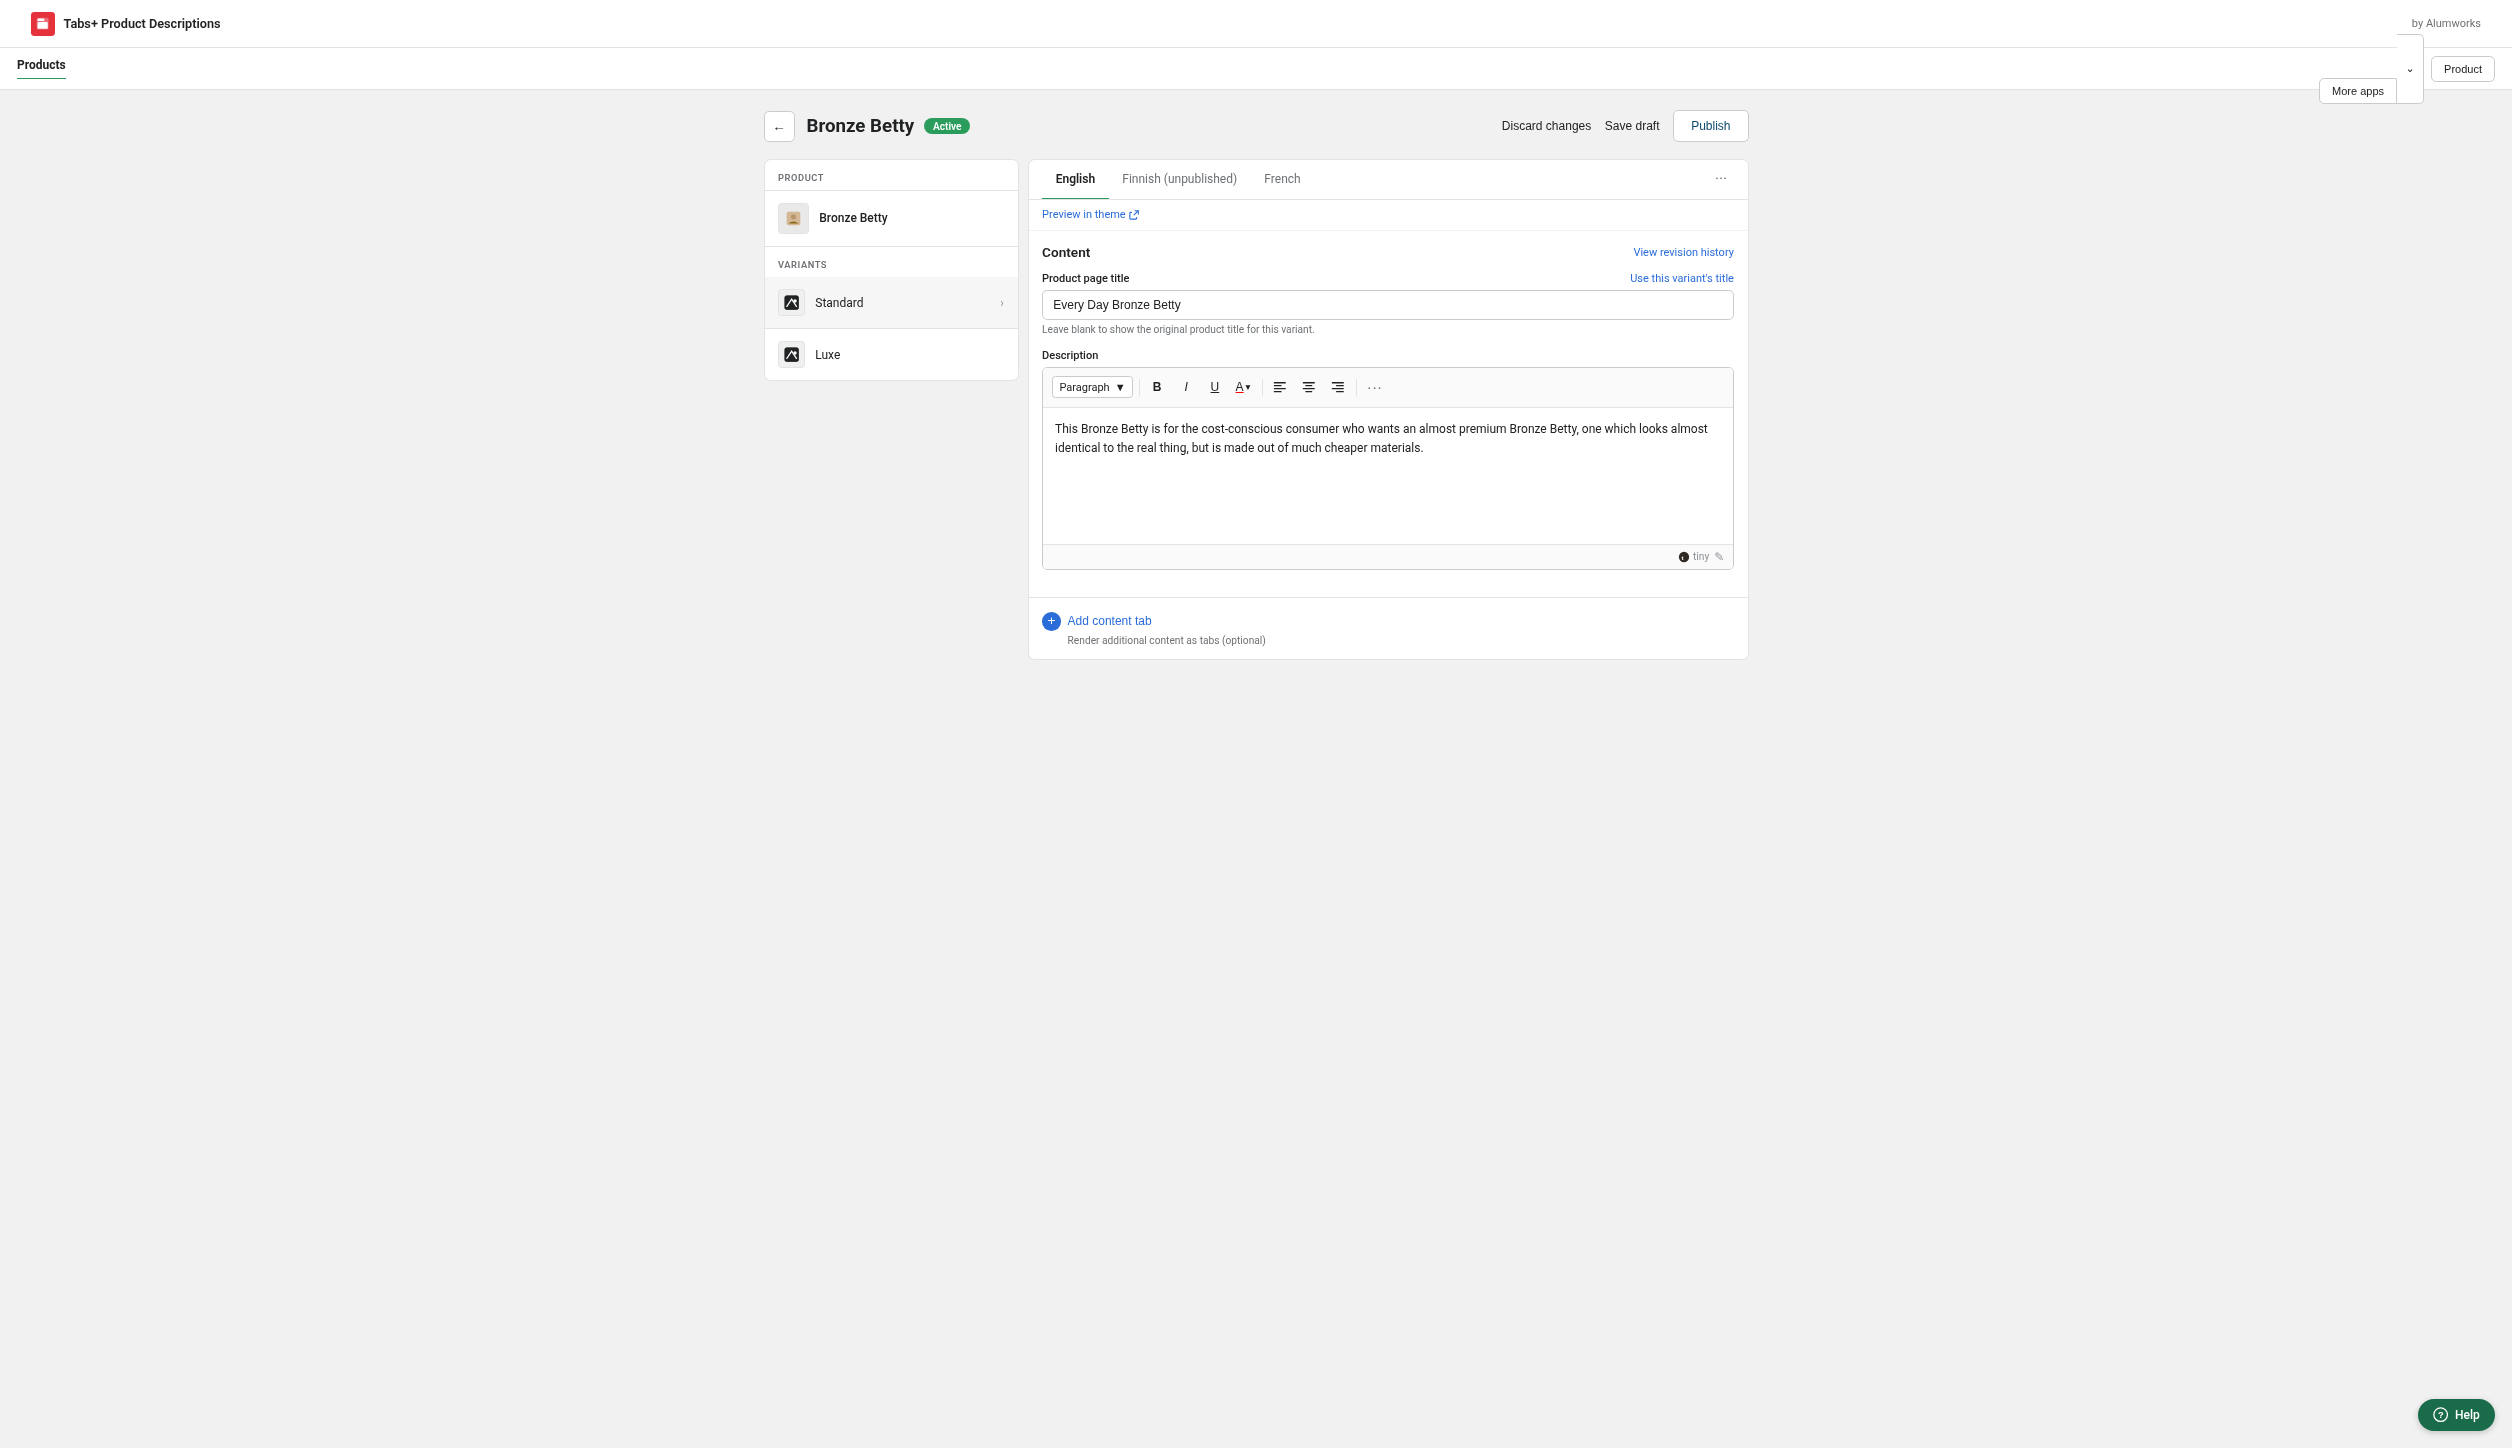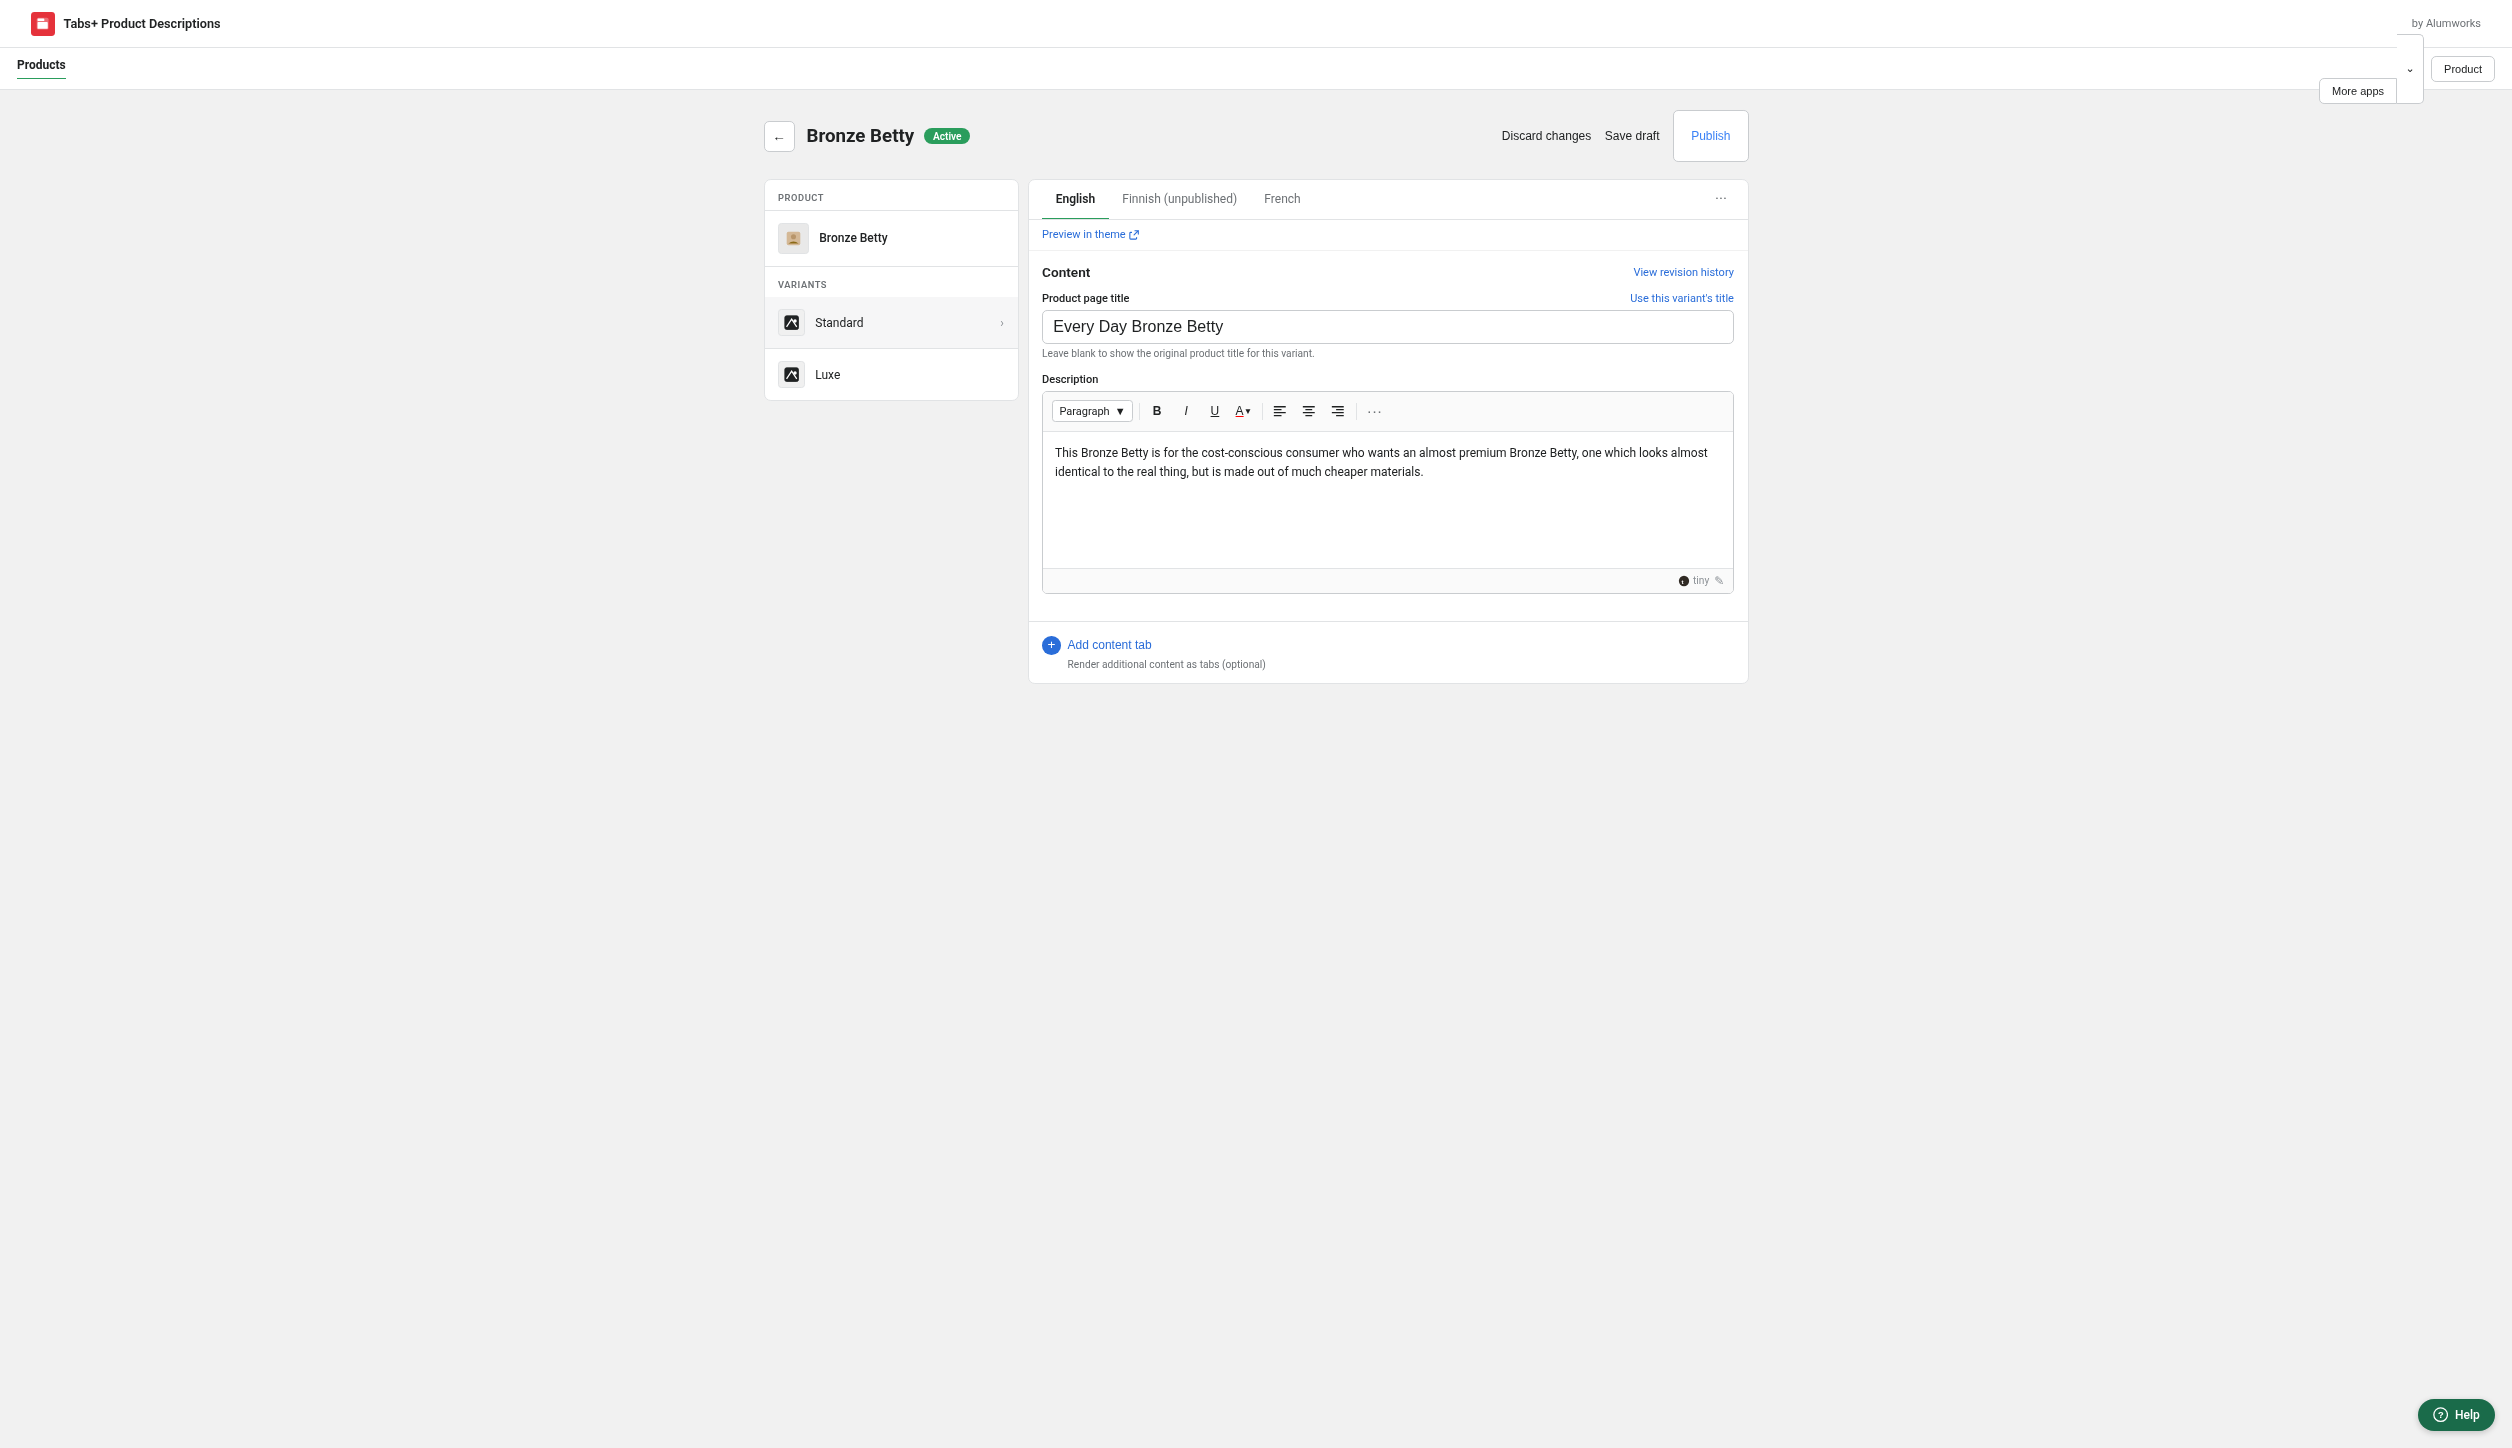--- a/index.html
+++ b/index.html
@@ -159,25 +159,25 @@
       border: none;
       font-size: 12px;
       color: #202223;
       cursor: pointer;
       font-weight: 500;
     }
     .btn-publish {
       background: #fff;
       border: 0.8px solid #c9cccf;
       border-radius: 5.1px;
-      padding: 18px 17px;
-      font-size: 12px;
-      font-weight: 500;
-      cursor: pointer;
-      color: #3b82f6;
+      padding: 8px 17px;
+      font-size: 12px;
+      font-weight: 500;
+      cursor: pointer;
+      color: #0c4a6e;
     }
 
     
     .two-col {
       display: flex;
       gap: 9px;
       align-items: flex-start;
     }
 
     
@@ -351,21 +351,21 @@
     .field-link {
       font-size: 11px;
       color: #2a6dd9;
       cursor: pointer;
     }
     .field-input {
       width: 100%;
       padding: 6.8px 10.2px;
       border: 0.8px solid #c9cccf;
       border-radius: 5.1px;
-      font-size: 16px;
+      font-size: 12px;
       color: #202223;
       outline: none;
     }
     .field-hint {
       font-size: 10.2px;
       color: #6d7175;
       margin-top: 4.2px;
     }
 
     

